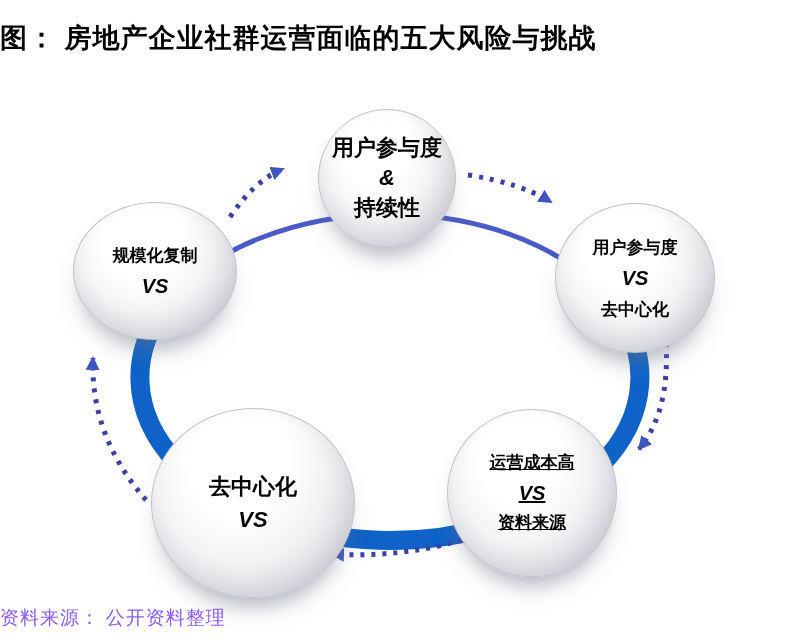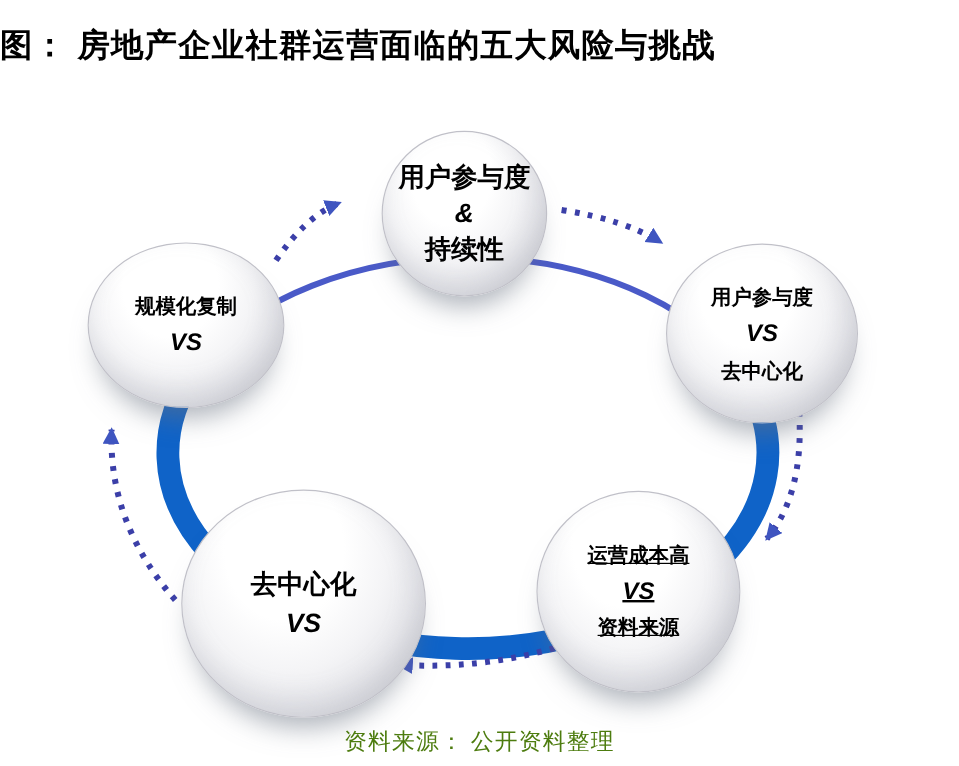--- a/index.html
+++ b/index.html
@@ -15,24 +15,24 @@
     left:0;top:20px;width:799px;
     text-align:left;
     font-size:27px;
     font-weight:bold;
     color:#000000;
     letter-spacing:1px;
   }
   .source{
     position:absolute;
     left:0;top:605px;width:799px;
-    text-align:center;
+    text-align:left;
     font-family:"Liberation Serif", serif;
     font-size:19px;
-    color:#4d7c0f;
+    color:#8b5cf6;
     letter-spacing:1px;
   }
   #arcs{
     position:absolute;left:0;top:0;
   }
   .node{
     position:absolute;
     border-radius:50%;
     background:radial-gradient(ellipse at 42% 26%,
       #ffffff 0%, #ffffff 30%, #f4f4f6 52%,

